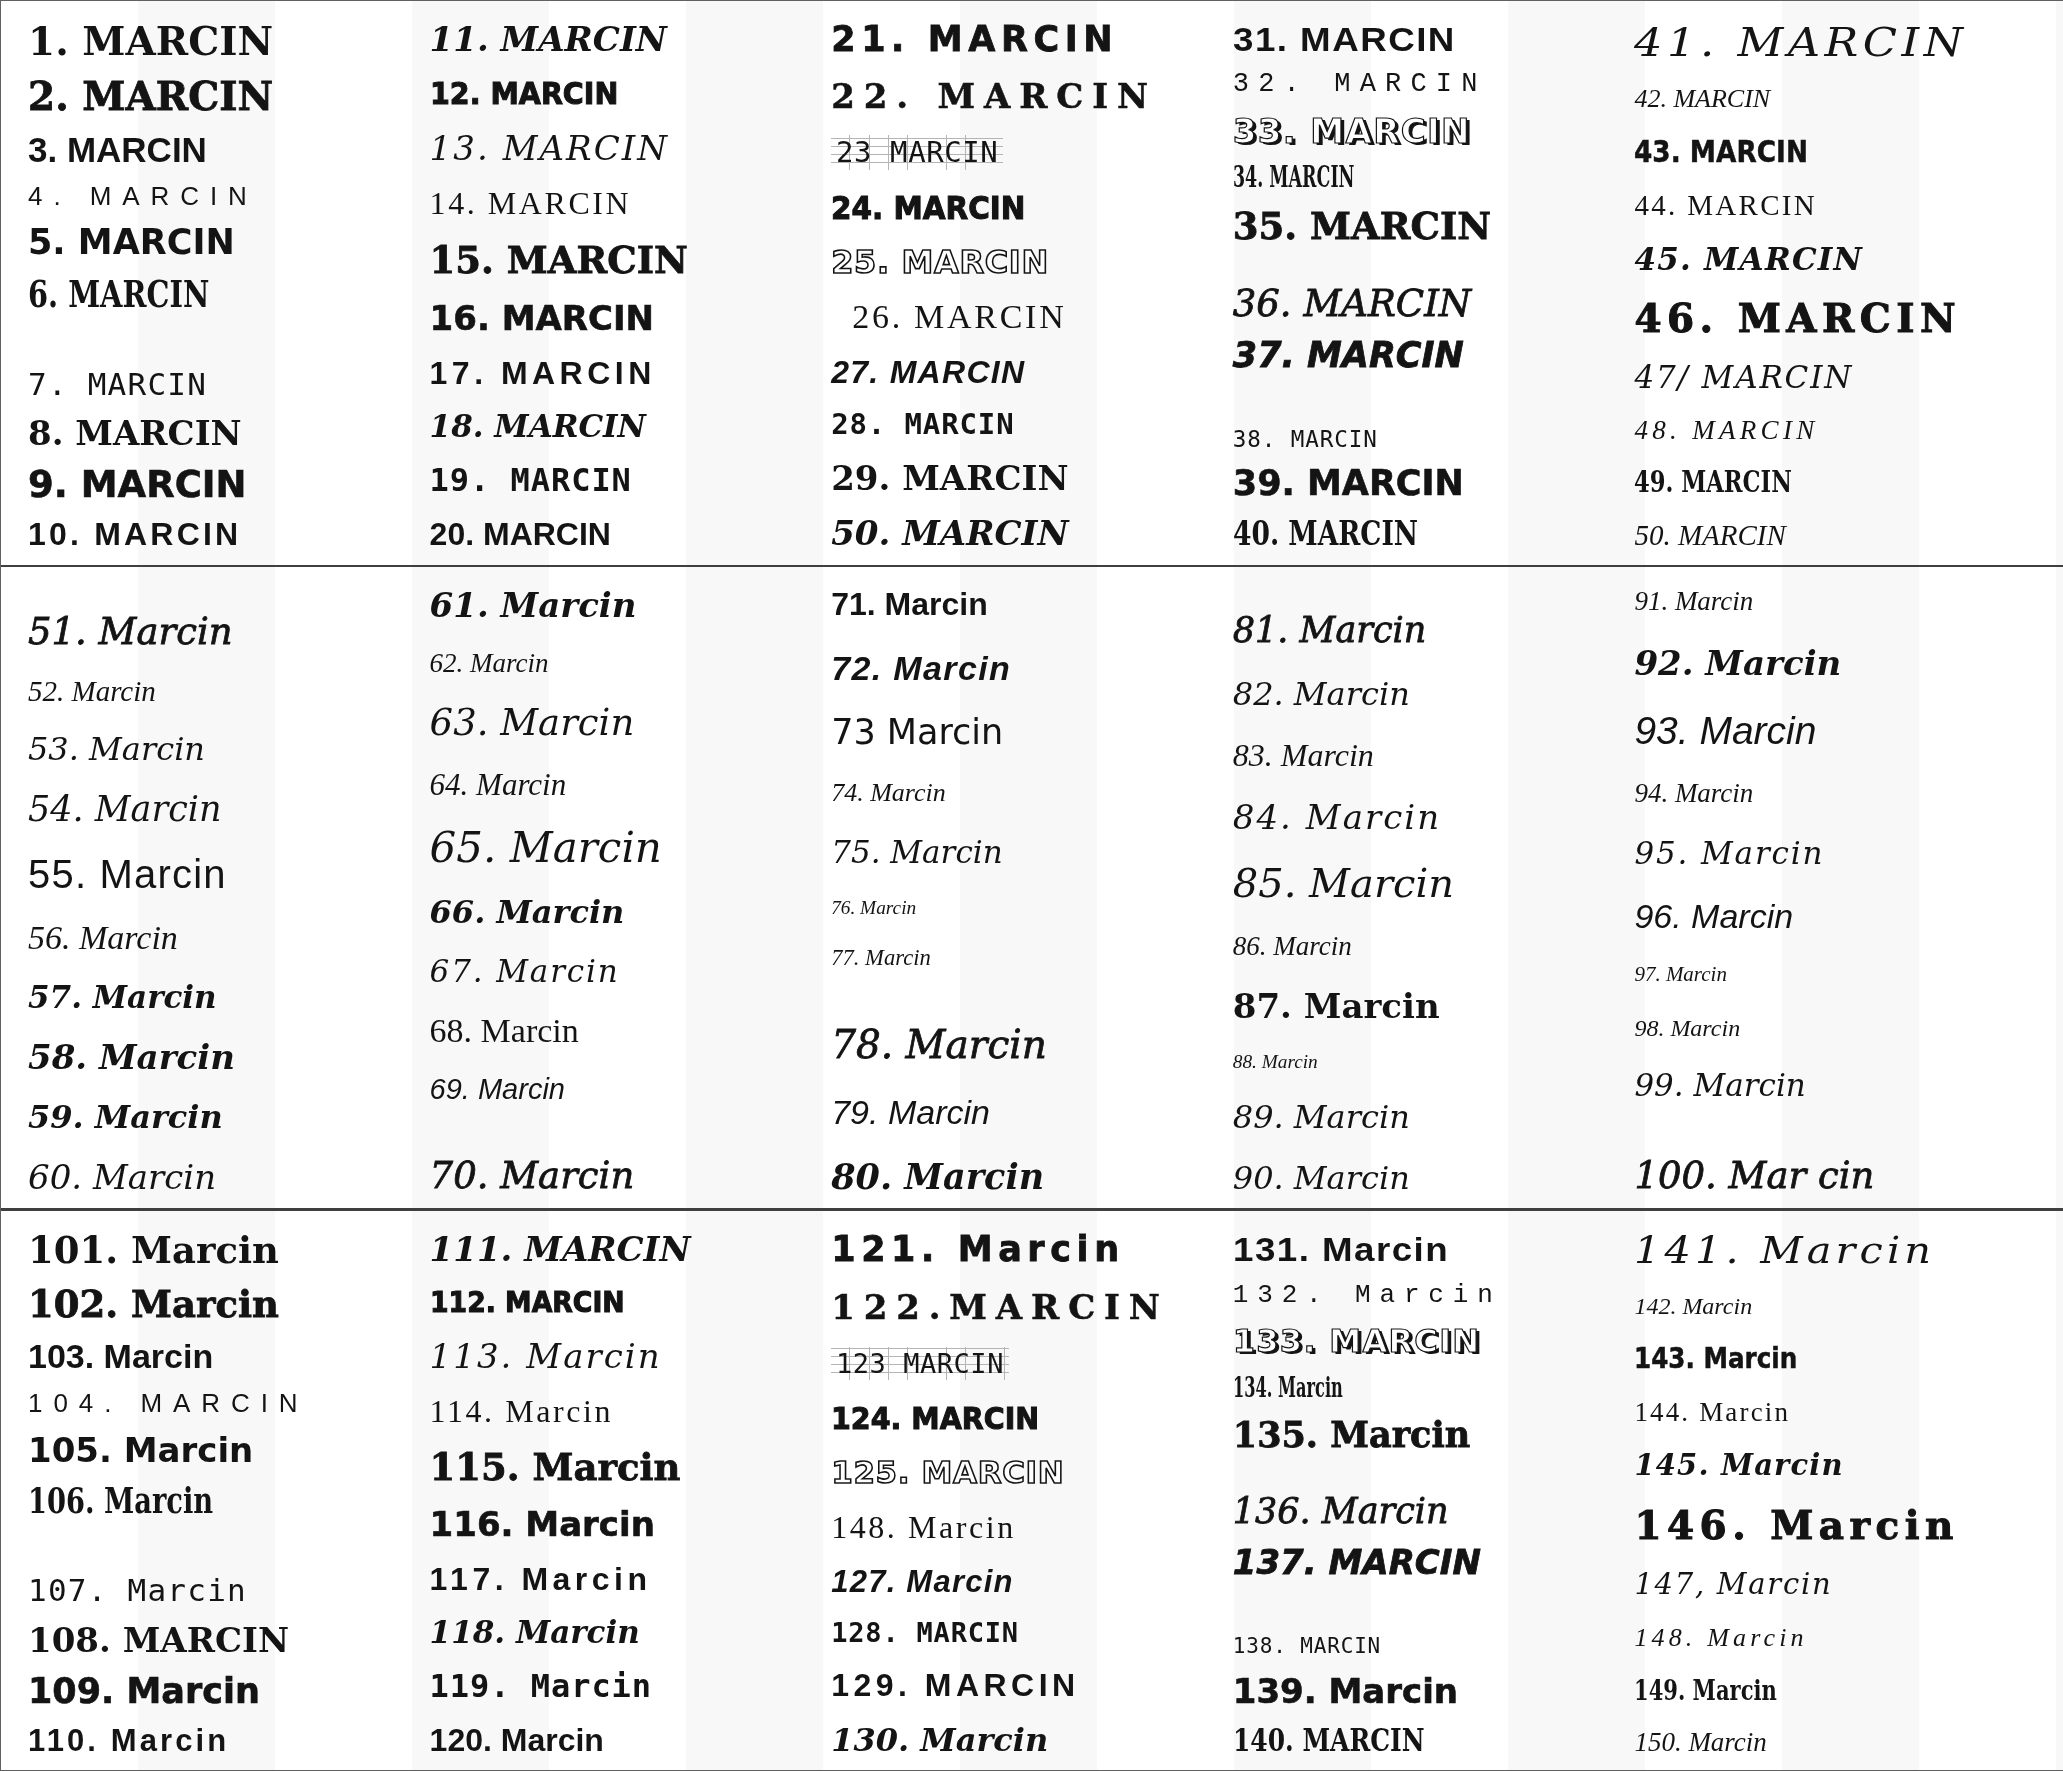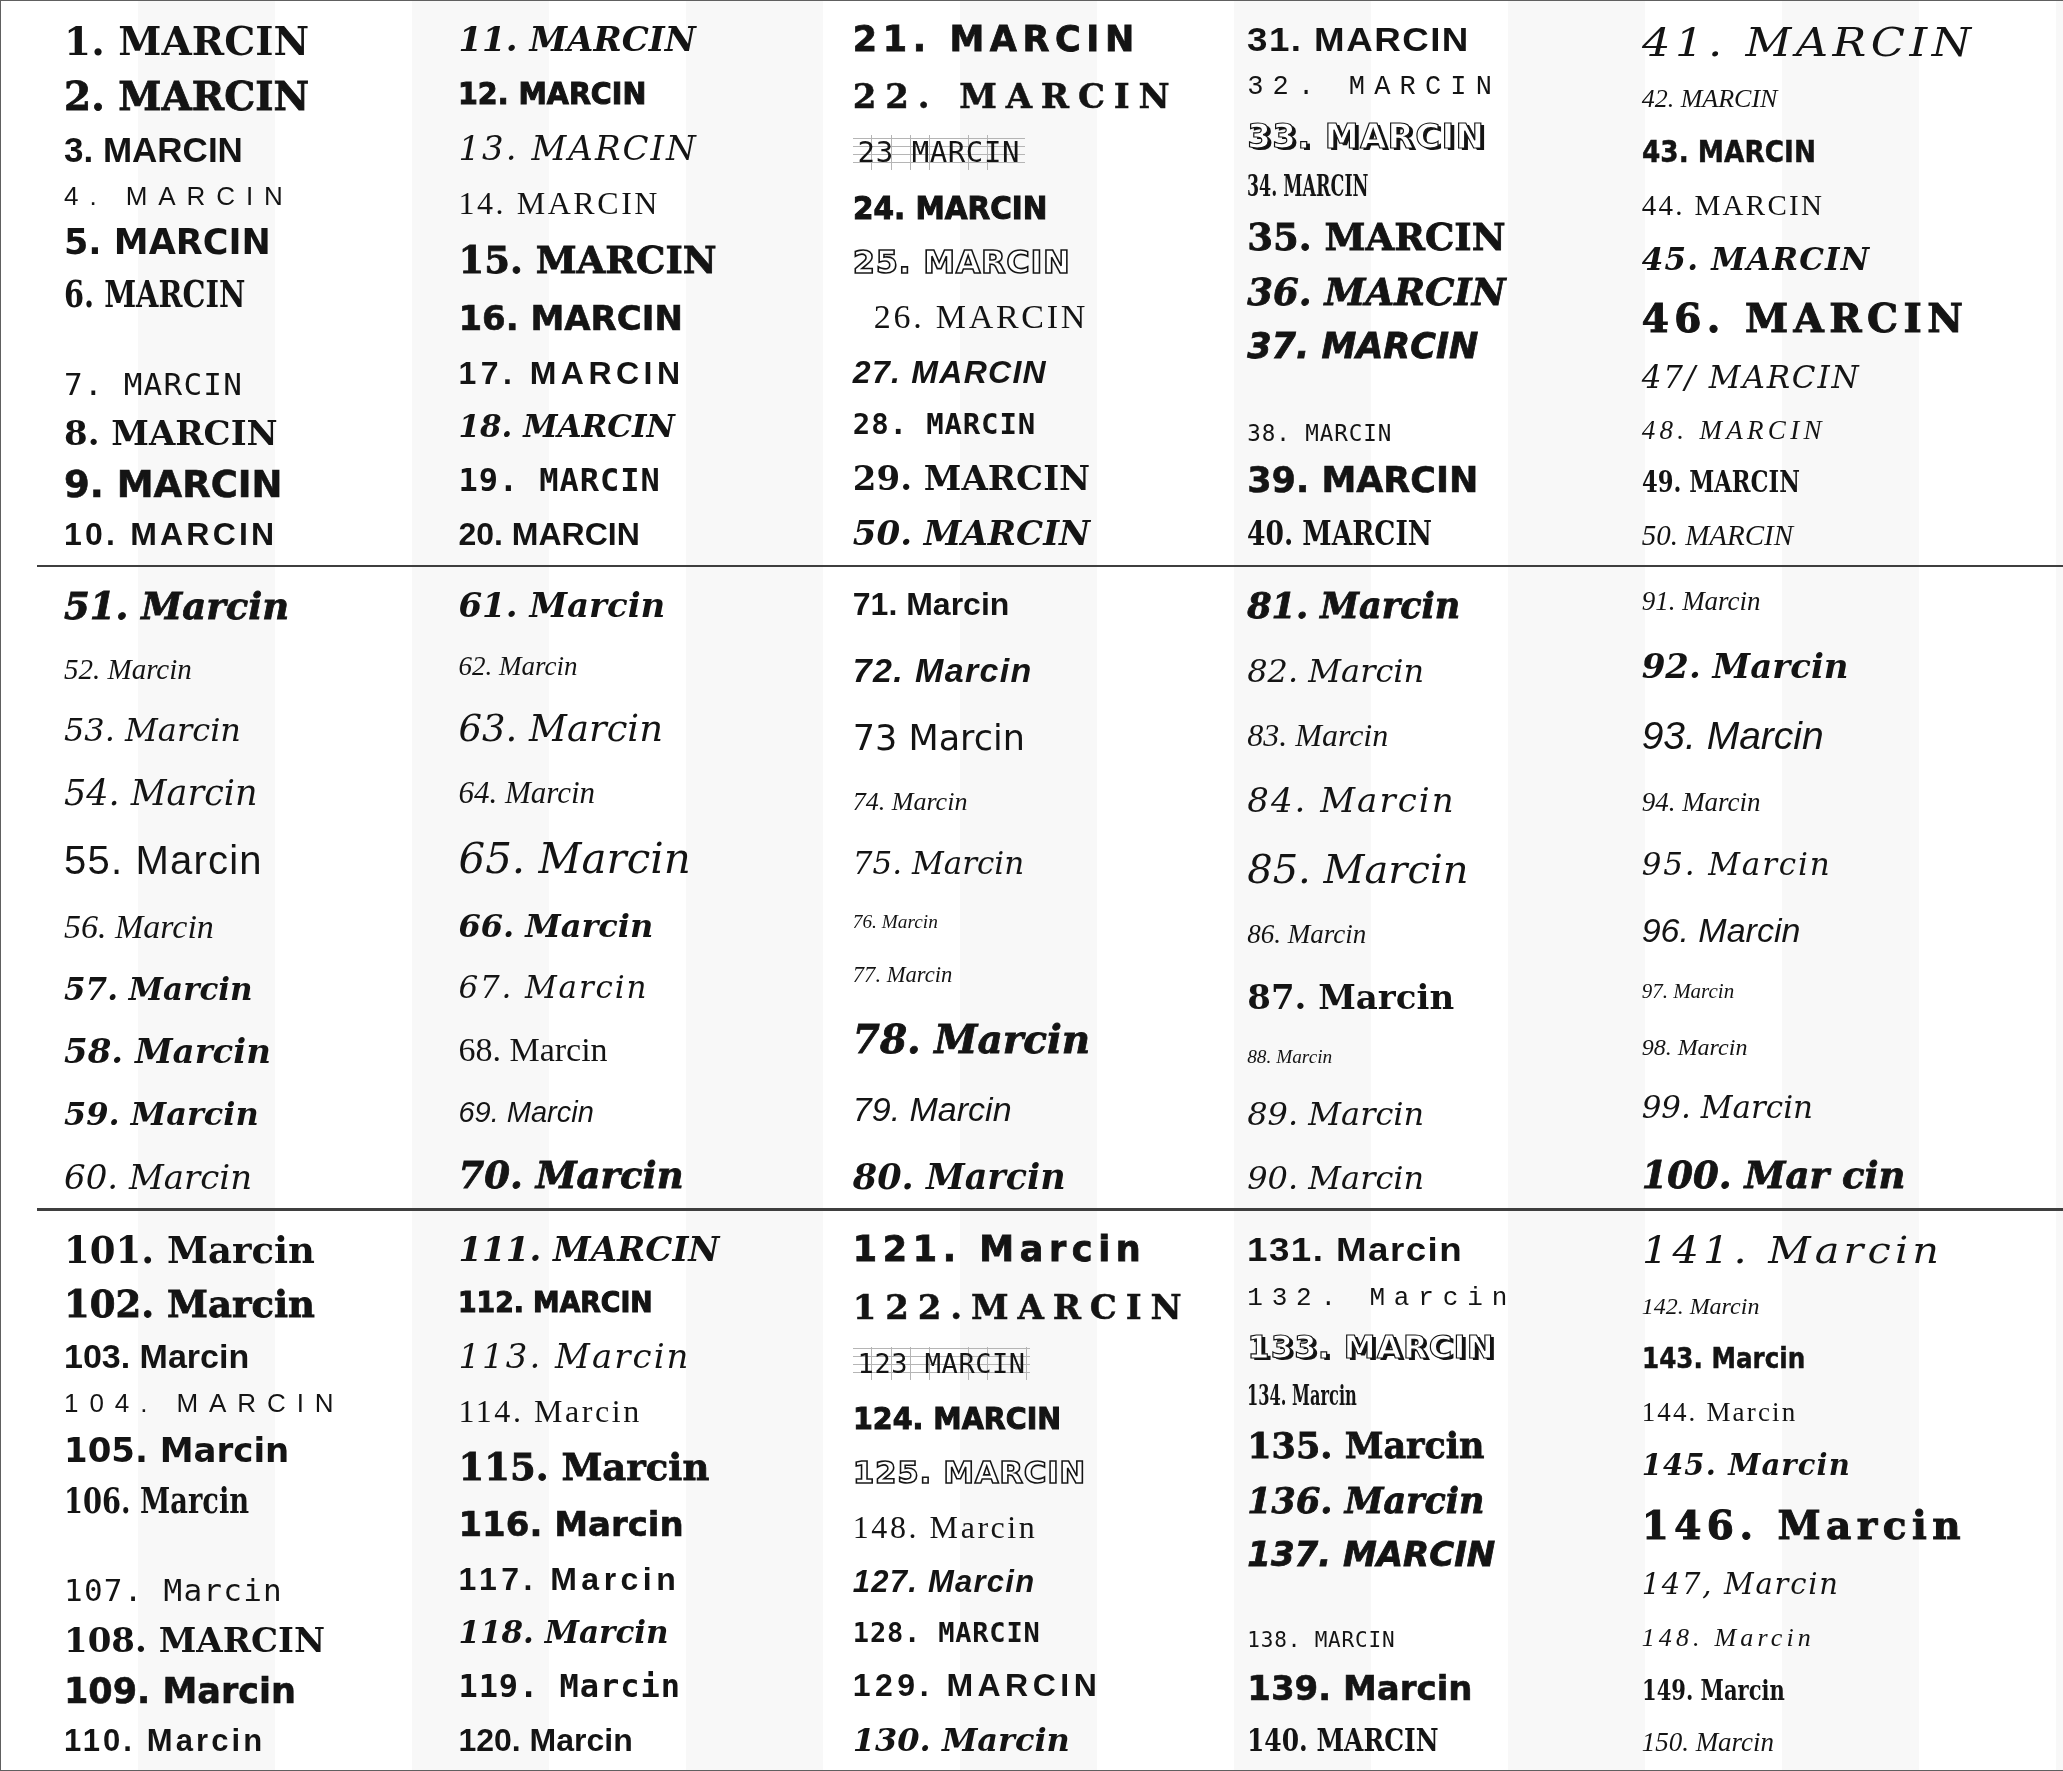--- a/index.html
+++ b/index.html
@@ -6,21 +6,20 @@
   .sheet{
     position:relative;
     width:2064px;height:1771px;
     box-sizing:border-box;
     background:
       repeating-linear-gradient(90deg, #ffffff 0 137px, #f8f8f8 137px 274px);
     border:1.6px solid #606060;
     color:#141414;
     font-family:"Liberation Sans", sans-serif;
     overflow:hidden;
-    padding-left:36px;
   }
   .panel{
     box-sizing:border-box;
     display:flex;
     flex-direction:row;
     padding:21px 27px 14.5px 27px;
   }
   .panel-1{height:564px;}
   .panel-2{height:641px;}
   .panel-3{height:560px;}
@@ -41,21 +40,21 @@
   .f-slab      {font-family:"DejaVu Serif",serif;font-weight:700;}
   .f-slabstroke{font-family:"DejaVu Serif",serif;font-weight:700;-webkit-text-stroke:0.8px #141414;}
   .f-slabcond  {font-family:"DejaVu Serif",serif;font-weight:700;transform:scaleX(.78);}
   .f-slabcond2 {font-family:"DejaVu Serif",serif;font-weight:700;transform:scaleX(.6);}
   .f-serif     {font-family:"Liberation Serif",serif;font-weight:400;}
   .f-serifsp   {font-family:"Liberation Serif",serif;font-weight:400;letter-spacing:.08em;}
   .f-serifit   {font-family:"Liberation Serif",serif;font-style:italic;font-weight:400;}
   .f-serifitsp {font-family:"Liberation Serif",serif;font-style:italic;letter-spacing:.16em;}
   .f-script    {font-family:"DejaVu Serif",serif;font-style:italic;font-weight:400;}
   .f-scriptb   {font-family:"DejaVu Serif",serif;font-style:italic;font-weight:700;}
-  .f-scriptfat {font-family:"DejaVu Serif",serif;font-style:italic;font-weight:700;-webkit-text-stroke:0.8px #141414;}
+  .f-scriptfat {font-family:"DejaVu Serif",serif;font-style:italic;font-weight:400;margin-top:25px;-webkit-text-stroke:0.8px #141414;}
   .f-cal       {font-family:"DejaVu Serif",serif;font-style:italic;font-weight:400;letter-spacing:.06em;}
   .f-calb      {font-family:"DejaVu Serif",serif;font-style:italic;font-weight:700;letter-spacing:.04em;}
   .f-sansb     {font-family:"Liberation Sans",sans-serif;font-weight:700;}
   .f-sansbsp   {font-family:"Liberation Sans",sans-serif;font-weight:700;letter-spacing:.14em;}
   .f-sansit    {font-family:"Liberation Sans",sans-serif;font-style:italic;font-weight:400;}
   .f-sansbit   {font-family:"Liberation Sans",sans-serif;font-style:italic;font-weight:700;letter-spacing:.04em;}
   .f-dsans     {font-family:"DejaVu Sans",sans-serif;font-weight:400;}
   .f-dsansb    {font-family:"DejaVu Sans",sans-serif;font-weight:700;}
   .f-black     {font-family:"DejaVu Sans",sans-serif;font-weight:700;-webkit-text-stroke:0.6px #141414;}
   .f-blackwide {font-family:"DejaVu Sans",sans-serif;font-weight:700;-webkit-text-stroke:0.8px #141414;letter-spacing:.16em;}

